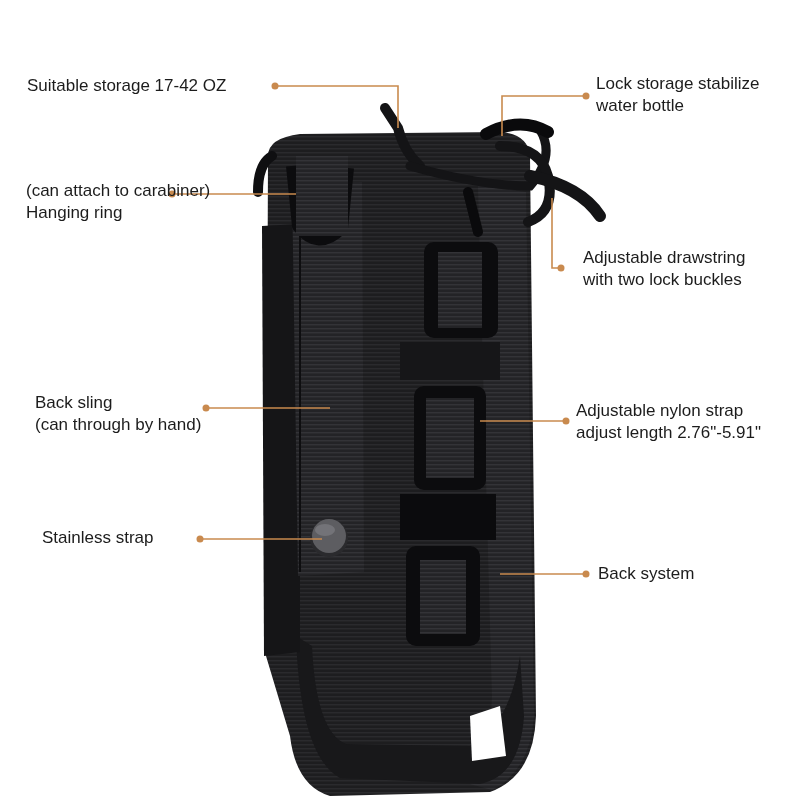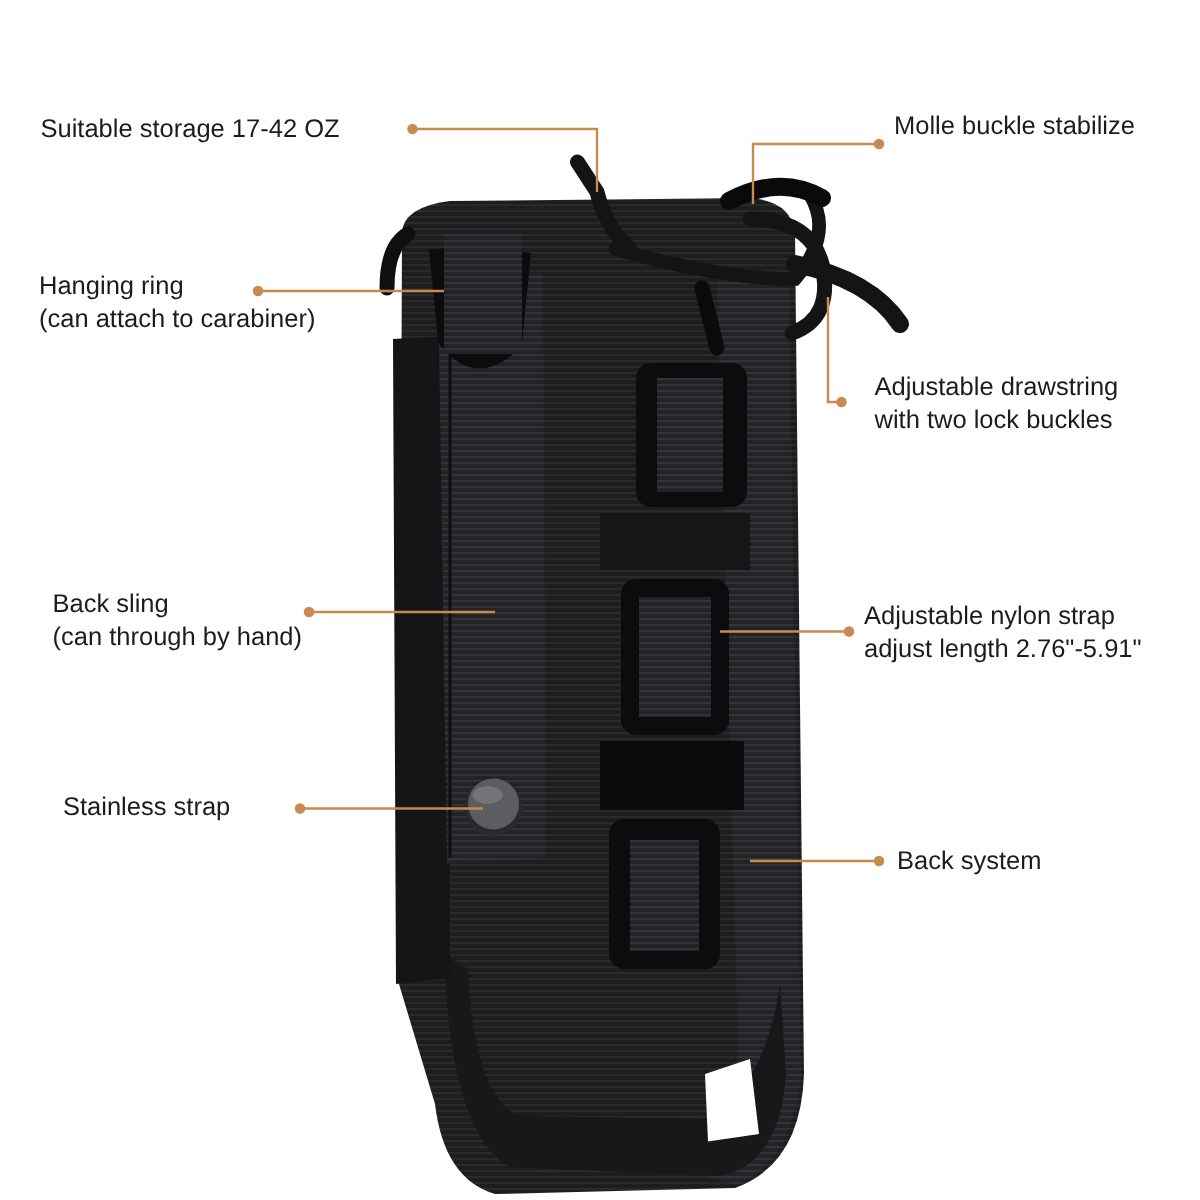--- a/index.html
+++ b/index.html
@@ -99,26 +99,27 @@
       <line x1="500" y1="558" x2="586" y2="558"></line>
       <circle cx="586" cy="558" r="3.5" stroke="none"></circle>
     </g>
   </svg>
 
   <div class="label" style="left:27px; top:59px;">
     <span>Suitable storage 17-42 OZ</span>
   </div>
 
   <div class="label" style="left:596px; top:57px;">
-    <span>Molle buckle stabilize</span>
+    <span>Lock storage stabilize</span>
+    <span>water bottle</span>
   </div>
 
   <div class="label" style="left:26px; top:164px;">
+    <span>(can attach to carabiner)</span>
     <span>Hanging ring</span>
-    <span>(can attach to carabiner)</span>
   </div>
 
   <div class="label" style="left:583px; top:231px;">
     <span>Adjustable drawstring</span>
     <span>with two lock buckles</span>
   </div>
 
   <div class="label" style="left:35px; top:376px;">
     <span>Back sling</span>
     <span>(can through by hand)</span>

